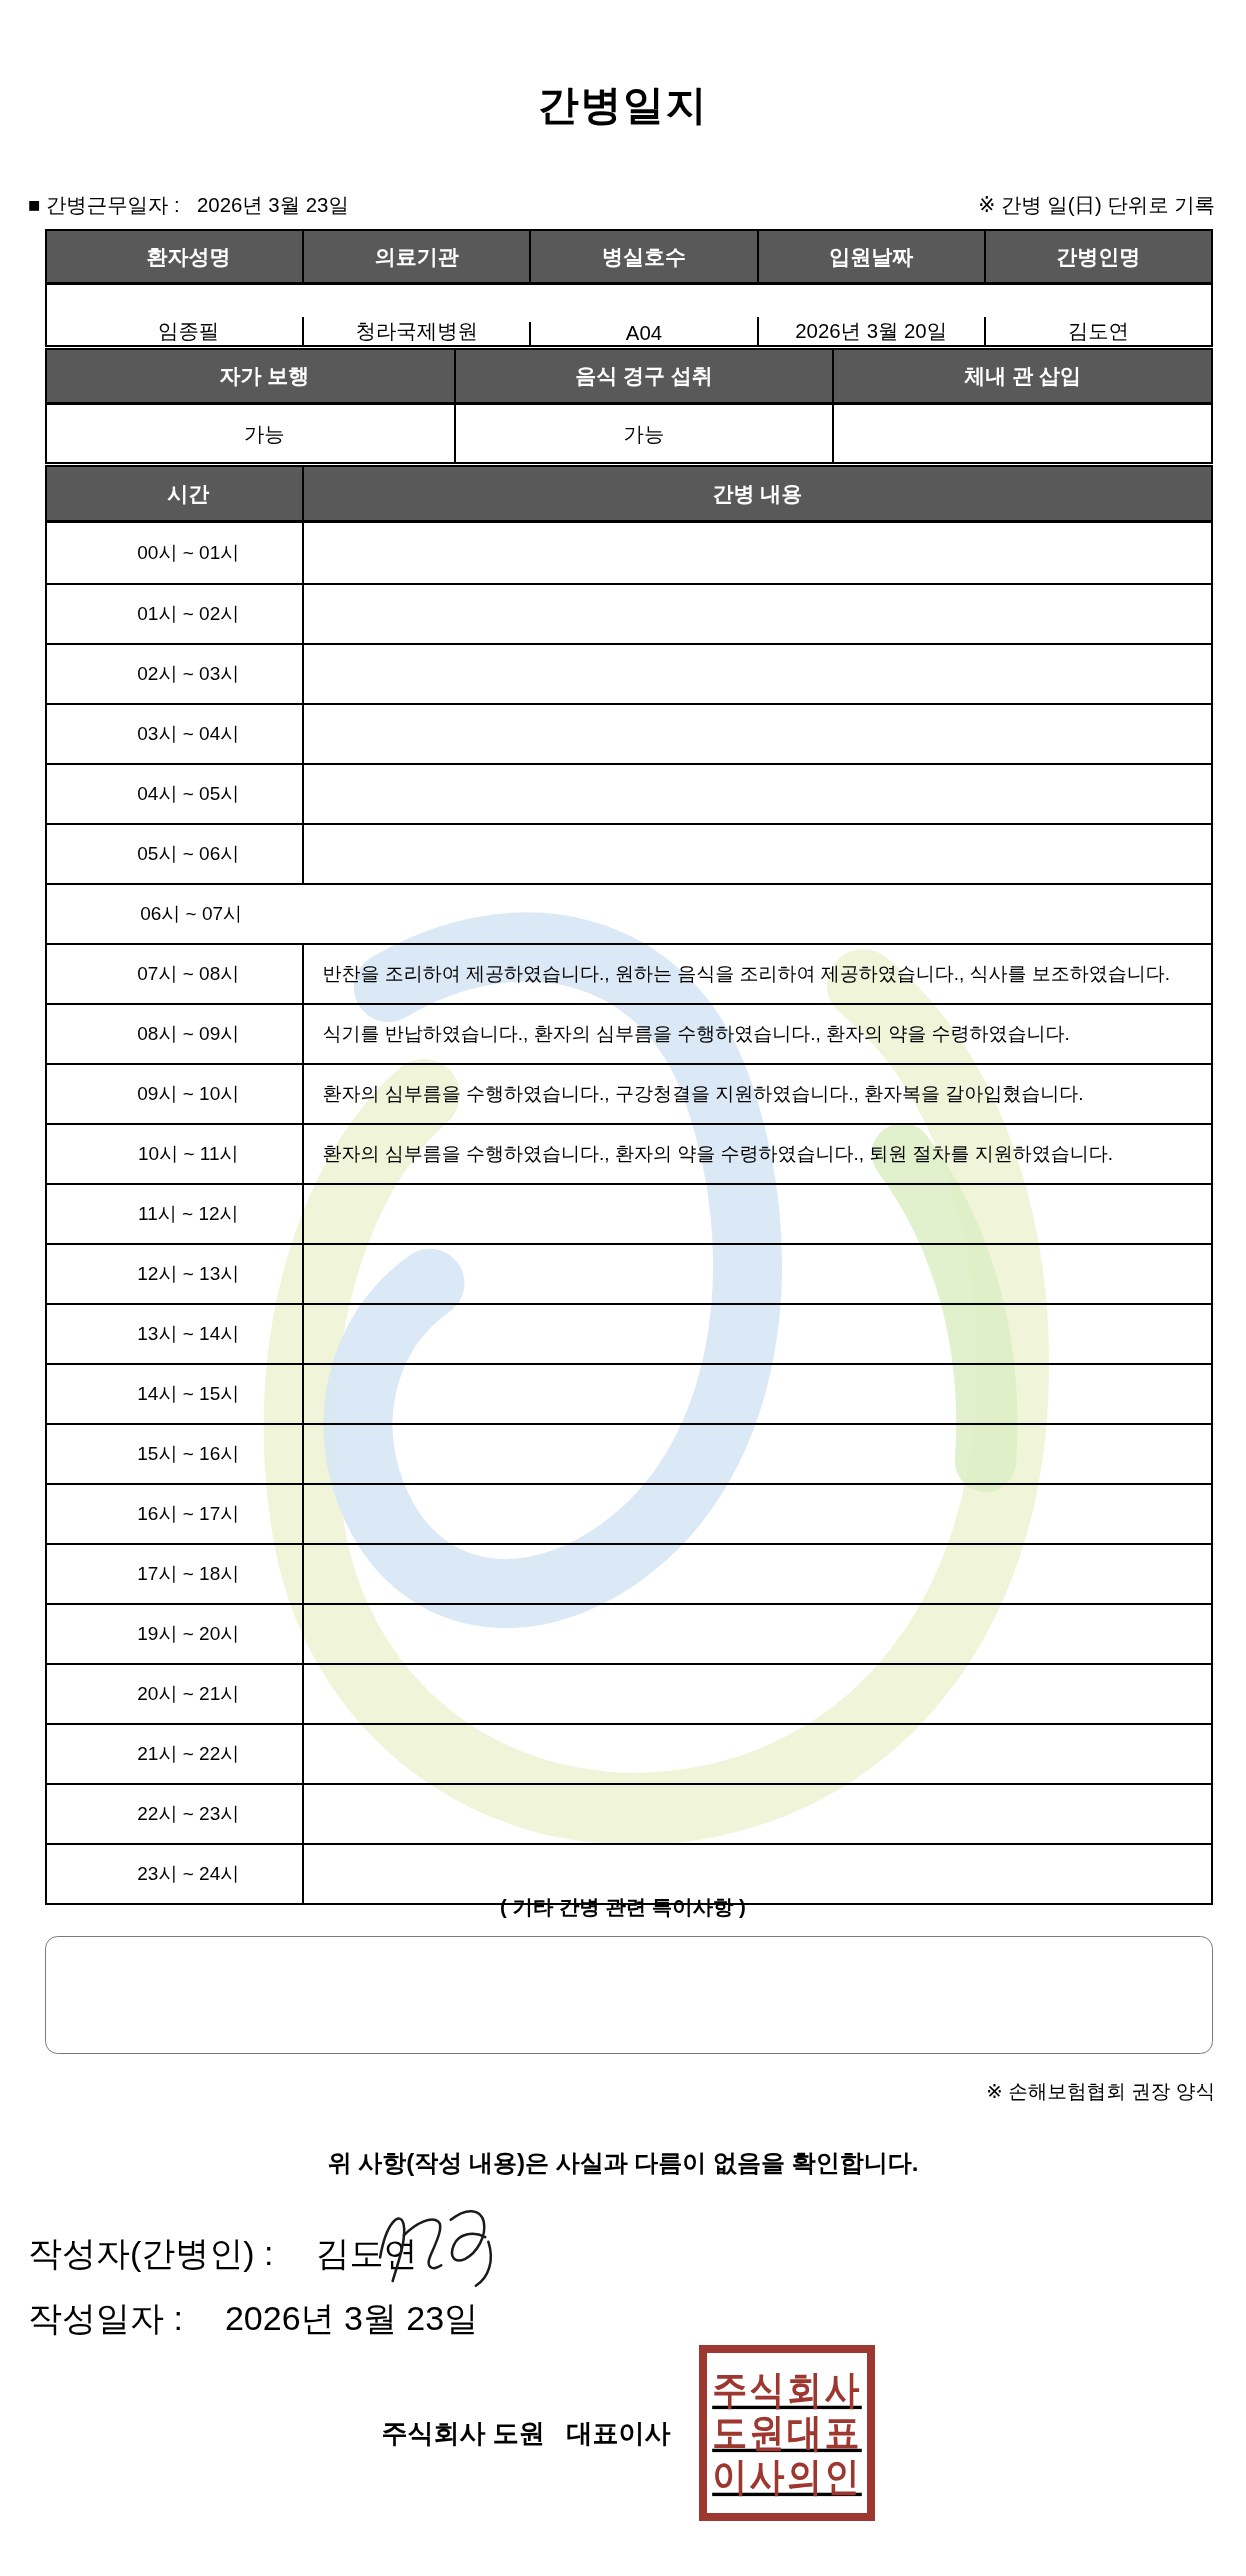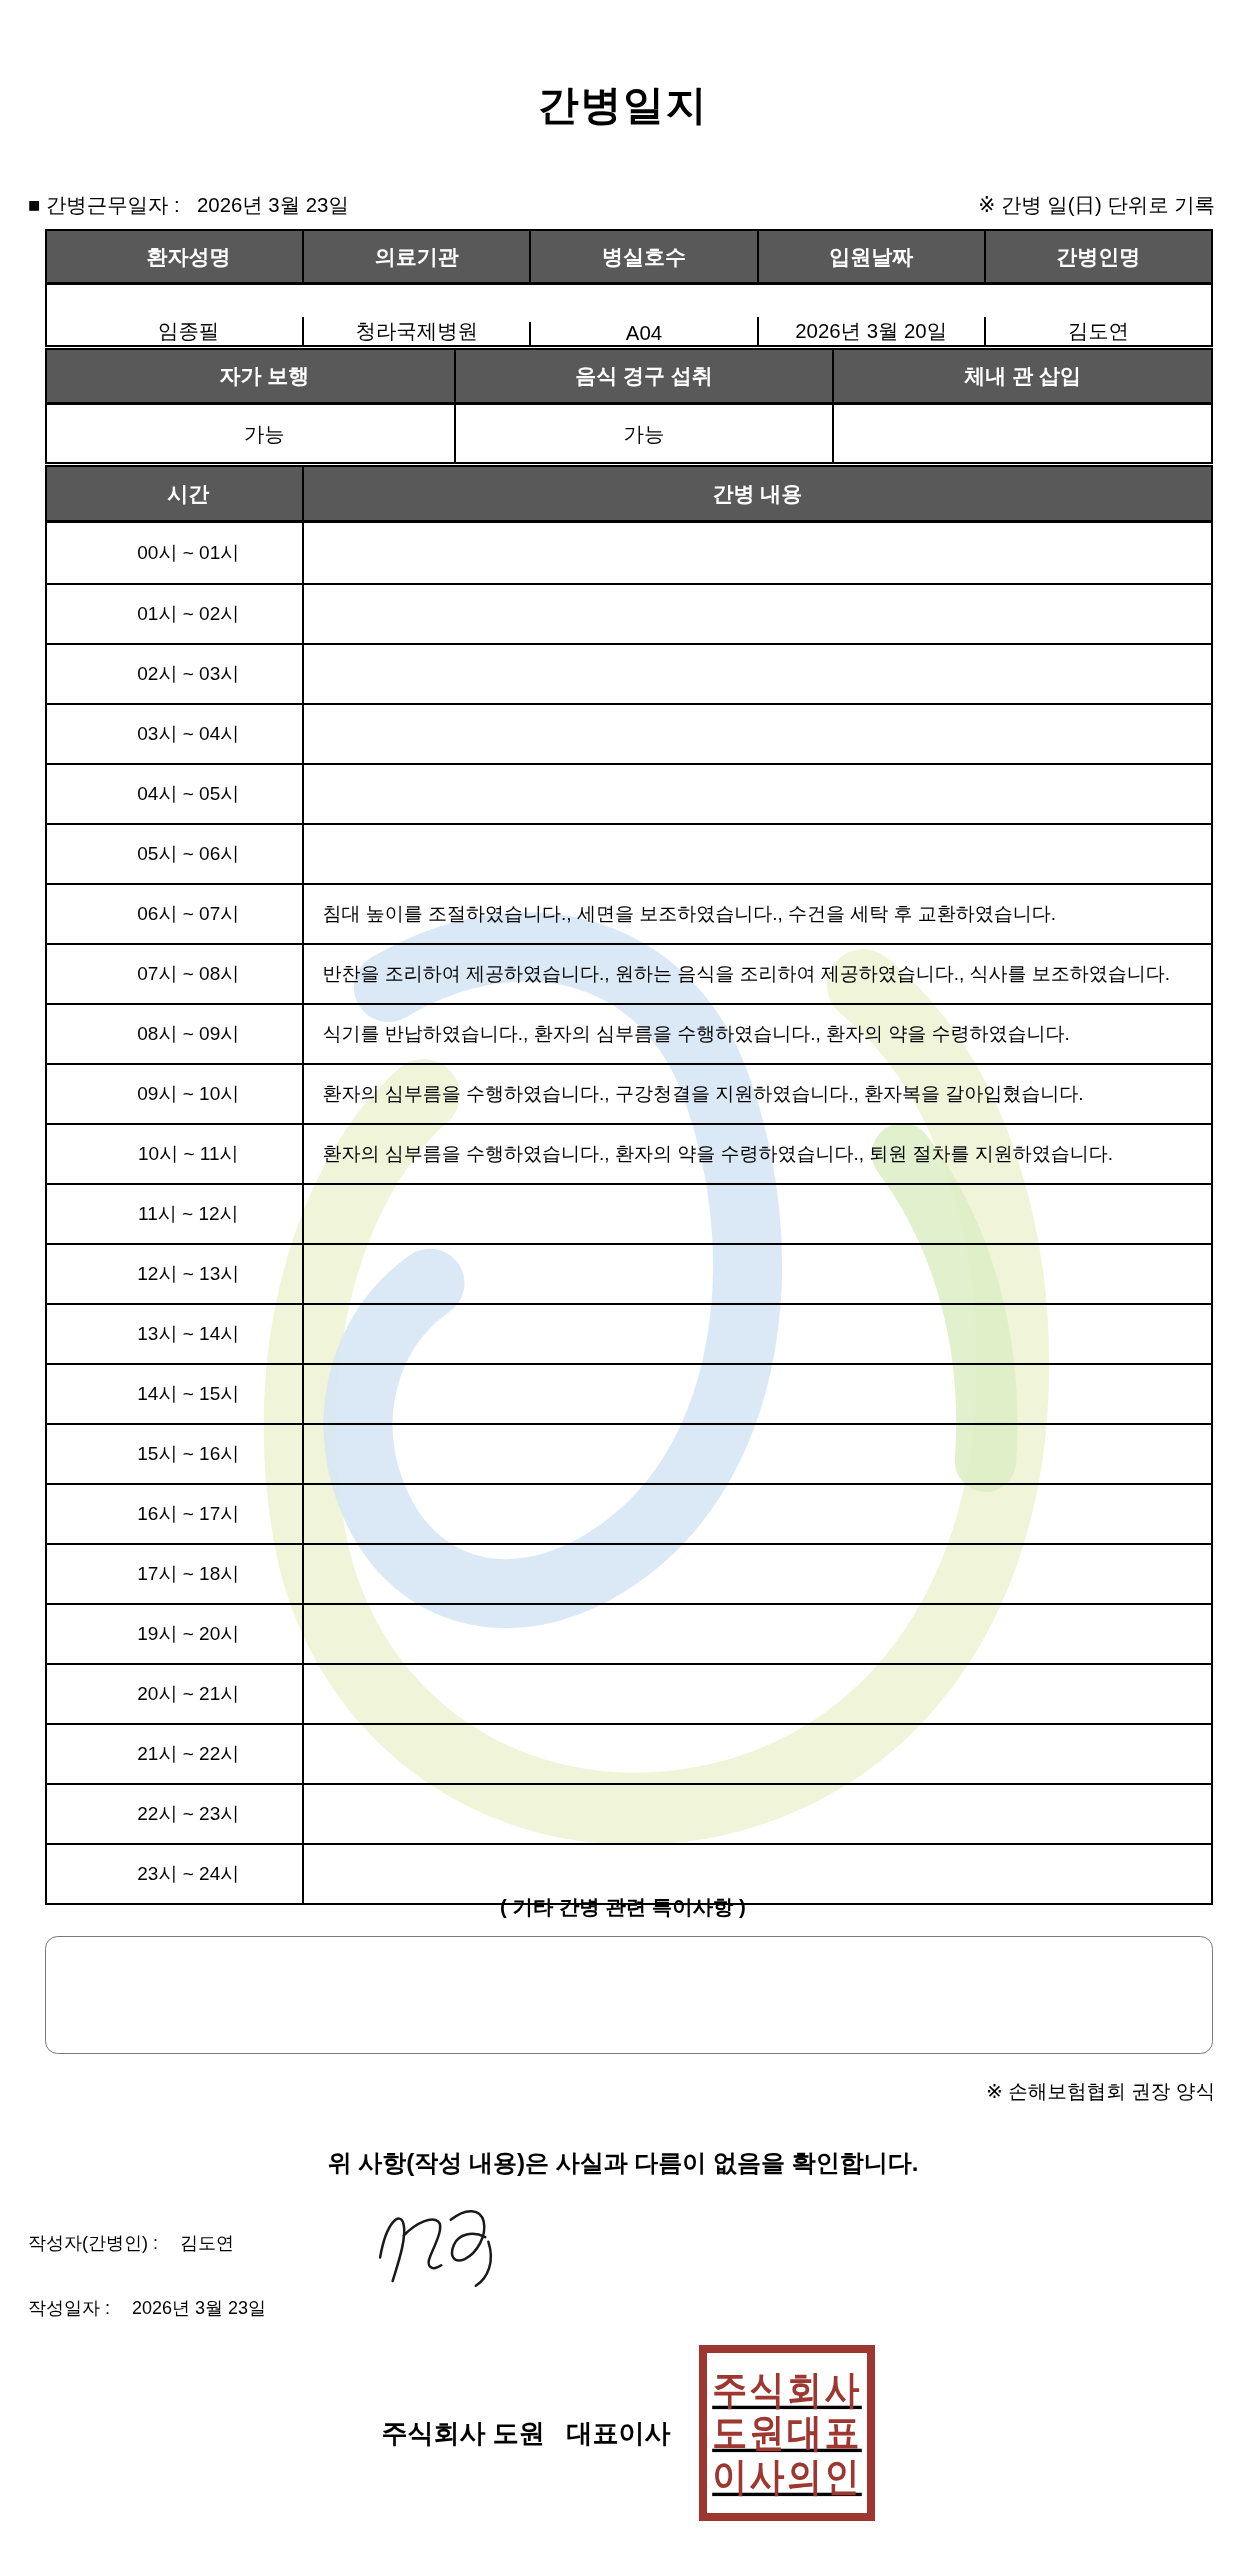--- a/index.html
+++ b/index.html
@@ -86,22 +86,22 @@
   
   .form-note {
     position: absolute; top: 2078px; right: 31px;
     font-size: 19.6px; color: #000;
   }
   .confirmation {
     position: absolute; top: 2147px; left: 0; width: 100%;
     text-align: center; font-size: 24px; font-weight: bold; color:#000;
   }
   .writer-row, .date-row {
-    position: absolute; left: 28px; font-size: 18px; color:#000;
-    display: flex; align-items: flex-start;
+    position: absolute; left: 28px; font-size: 34px; color:#000;
+    display: flex; align-items: flex-start; gap: 20px;
   }
   .writer-row { top: 2231px; }
   .date-row   { top: 2296px; }
   .writer-row .val, .date-row .val { margin-left: 22px; }
   .signature {
     position: absolute; left: 369px; top: 2190px; width: 165px; height: 102px;
   }
   .company {
     position: absolute; top: 2416px; left: 357px; width: 338px;
     text-align: center; font-size: 26px; font-weight: bold; color:#000;
@@ -198,21 +198,20 @@
           <div class="crow">
             <div class="cell tcol">04시 ~ 05시</div>
             <div class="cell ccol"></div>
           </div>
           <div class="crow">
             <div class="cell tcol">05시 ~ 06시</div>
             <div class="cell ccol"></div>
           </div>
           <div class="crow">
             <div class="cell tcol">06시 ~ 07시</div>
-            <div class="cell ccol">침대 높이를 조절하였습니다., 세면을 보조하였습니다., 수건을 세탁 후 교환하였습니다.</div>
           </div>
           <div class="crow">
             <div class="cell tcol">07시 ~ 08시</div>
             <div class="cell ccol">반찬을 조리하여 제공하였습니다., 원하는 음식을 조리하여 제공하였습니다., 식사를 보조하였습니다.</div>
           </div>
           <div class="crow">
             <div class="cell tcol">08시 ~ 09시</div>
             <div class="cell ccol">식기를 반납하였습니다., 환자의 심부름을 수행하였습니다., 환자의 약을 수령하였습니다.</div>
           </div>
           <div class="crow">

